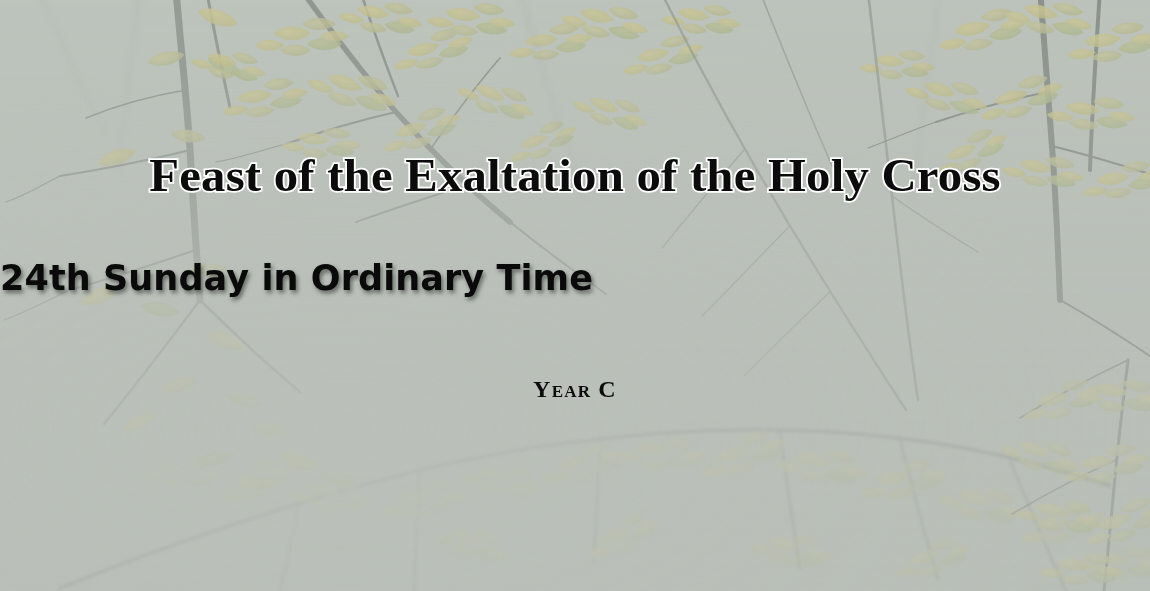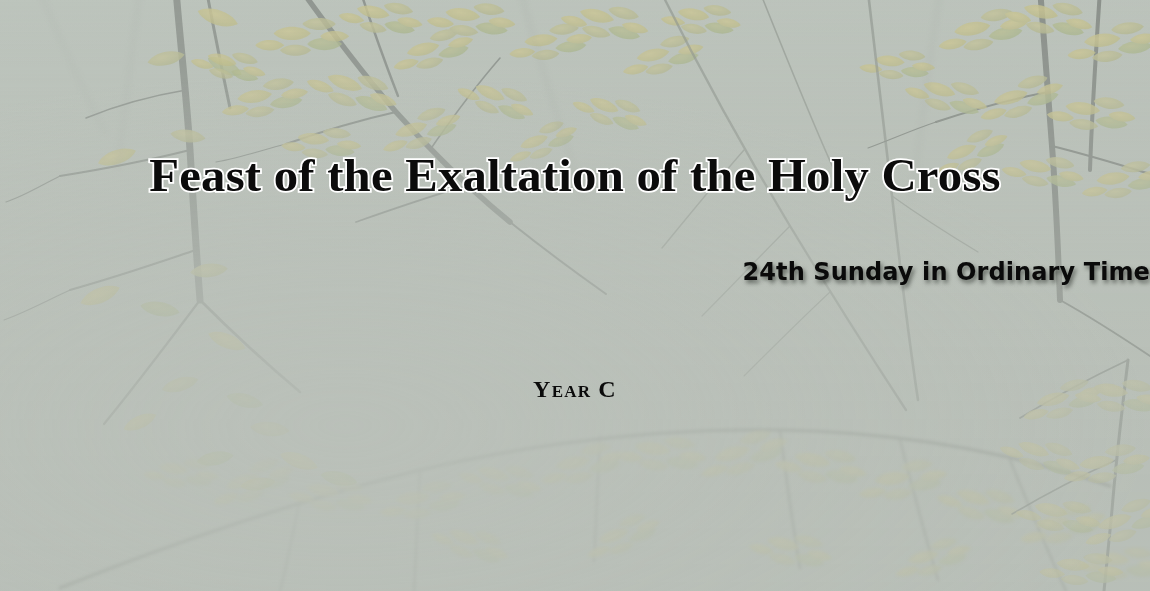--- a/index.html
+++ b/index.html
@@ -58,24 +58,24 @@
     -webkit-text-stroke:3.4px #ffffff;
     paint-order:stroke fill;
     text-shadow:
        0 0 1px #ffffff,
        1px 1px 0 rgba(255,255,255,0.9);
   }
 
   .subtitle {
     position:absolute;
     top:258px; left:0; right:0;
-    text-align:right;
+    text-align:left;
     font-family:"DejaVu Sans", sans-serif;
     font-weight:700;
-    font-size:24px;
+    font-size:35px;
     letter-spacing:0.1px;
     color:#0a0a0a;
     white-space:nowrap;
     text-shadow:2px 3px 4px rgba(30,34,30,0.55);
   }
 
   .year {
     position:absolute;
     top:376px; left:0; right:0;
     text-align:center;

